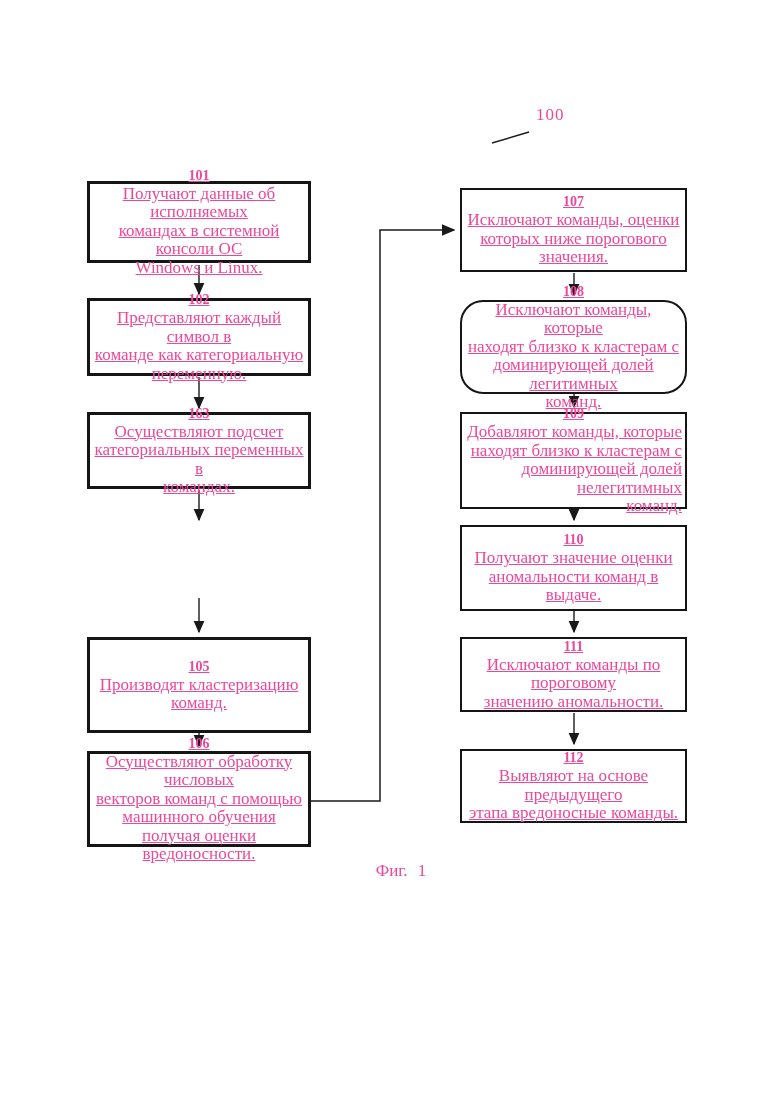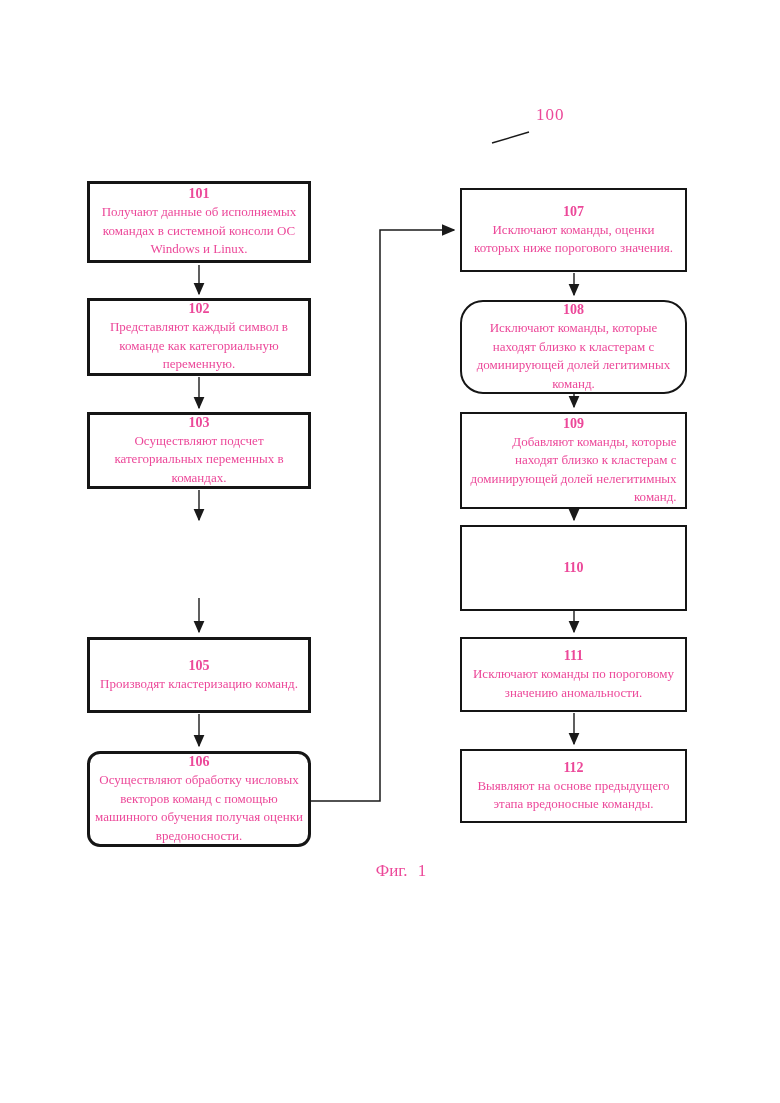--- a/index.html
+++ b/index.html
@@ -28,41 +28,42 @@
     position: absolute;
     border: 3px solid #151515;
     background: #ffffff;
     display: flex;
     flex-direction: column;
     align-items: center;
     justify-content: center;
     text-align: center;
     box-sizing: border-box;
     padding: 2px 3px;
+    text-decoration: underline;
   }
   .box.thin {
     border-width: 2.5px;
   }
   .box .num {
     font-weight: bold;
     font-size: 14px;
     line-height: 18px;
   }
   .box .txt {
-    font-size: 13px;
+    font-size: 17px;
     line-height: 18.5px;
     white-space: pre-line;
   }
   
   #b101 { left: 87px;  top: 181px; width: 224px; height: 82px; }
   #b102 { left: 87px;  top: 298px; width: 224px; height: 78px; }
   #b103 { left: 87px;  top: 412px; width: 224px; height: 77px; }
   #b104 { left: 87px;  top: 524px; width: 224px; height: 73px; }
-  #b105 { left: 87px;  top: 637px; width: 224px; height: 76px; }
-  #b106 { left: 87px;  top: 751px; width: 224px; height: 96px; border-radius: 13px; }
+  #b105 { left: 87px;  top: 637px; width: 224px; height: 96px; }
+  #b106 { left: 87px;  top: 751px; width: 224px; height: 96px; }
   
   #b107 { left: 460px; top: 188px; width: 227px; height: 84px; }
   #b108 { left: 460px; top: 300px; width: 227px; height: 94px; border-radius: 23px; }
   #b109 { left: 460px; top: 412px; width: 227px; height: 97px; text-align: right; }
   #b110 { left: 460px; top: 525px; width: 227px; height: 86px; }
   #b111 { left: 460px; top: 637px; width: 227px; height: 75px; }
   #b112 { left: 460px; top: 749px; width: 227px; height: 74px; }
 
   .ref-number {
     position: absolute;
@@ -118,21 +119,21 @@
 командах в системной консоли ОС
 Windows и Linux.</div>
   </div>
   <div class="box" id="b102">
     <div class="num">102</div>
     <div class="txt">Представляют каждый символ в
 команде как категориальную
 переменную.</div>
   </div>
   <div class="box" id="b103">
-    <div class="num">103</div>
+    <div class="num">163</div>
     <div class="txt">Осуществляют подсчет
 категориальных переменных в
 командах.</div>
   </div>
   <div class="box" id="b105">
     <div class="num">105</div>
     <div class="txt">Производят кластеризацию команд.</div>
   </div>
   <div class="box" id="b106">
     <div class="num">106</div>
@@ -156,20 +157,22 @@
   </div>
   <div class="box thin" id="b109">
     <div class="num">109</div>
     <div class="txt">Добавляют команды, которые
 находят близко к кластерам с
 доминирующей долей нелегитимных
 команд.</div>
   </div>
   <div class="box thin" id="b110">
     <div class="num">110</div>
+    <div class="txt">Получают значение оценки
+аномальности команд в выдаче.</div>
   </div>
   <div class="box thin" id="b111">
     <div class="num">111</div>
     <div class="txt">Исключают команды по пороговому
 значению аномальности.</div>
   </div>
   <div class="box thin" id="b112">
     <div class="num">112</div>
     <div class="txt">Выявляют на основе предыдущего
 этапа вредоносные команды.</div>

